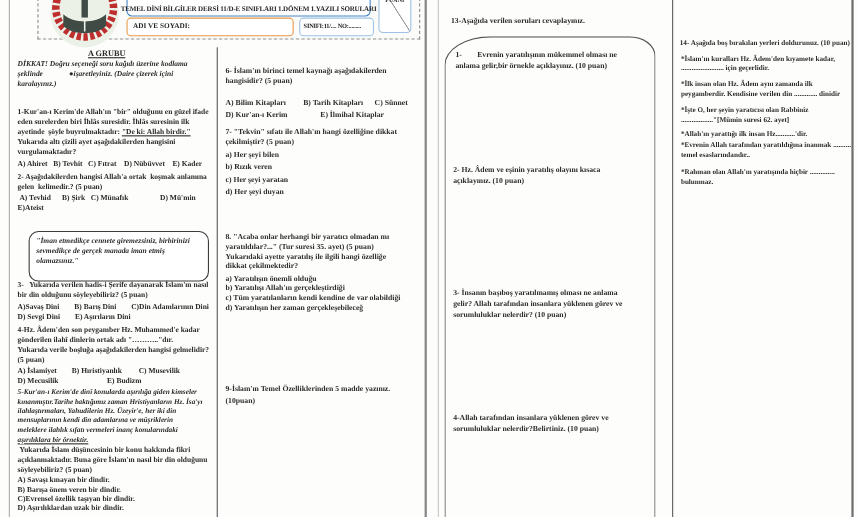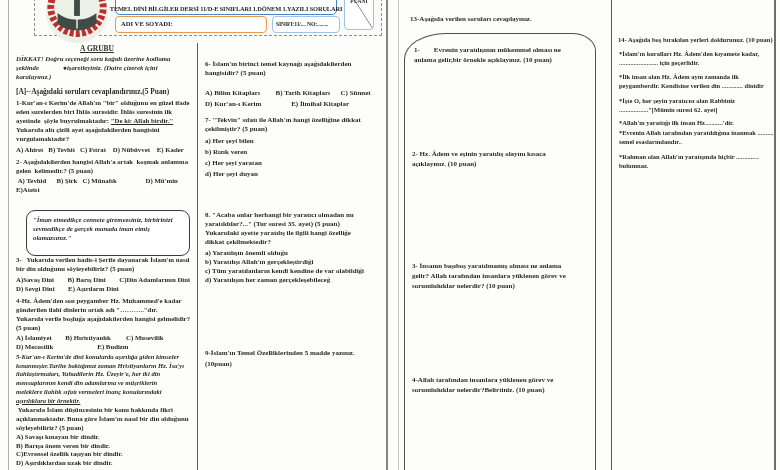--- a/index.html
+++ b/index.html
@@ -86,21 +86,20 @@
   <div class="vl" style="left:386px;height:470px;width:2px;background:#858585;"></div>
   <div class="vl" style="left:398px;height:470px;width:1px;background:#c6c6c6;"></div>
   <div class="vl" style="left:774px;height:470px;width:2px;background:#6e6e6e;z-index:5;"></div>
   <div class="vl" style="left:197px;top:43px;height:427px;width:1px;background:#5a5a5a;"></div>
   <div class="vl" style="left:611px;height:470px;width:1px;background:#5a5a5a;"></div>
 
   <div class="t und" style="left:80px;top:44px;font-size:7.5px;">A GRUBU</div>
   <div class="t c1 ital" style="left:16px;top:55px;">DİKKAT! Doğru seçeneği soru kağıdı üzerine kodlama
 şeklinde              ●işaretleyiniz. (Daire çizerek içini
 karalayınız.)</div>
-  <div class="t" style="left:16px;top:87px;font-size:7.4px;">[A]--Aşağıdaki soruları cevaplandırınız.(5 Puan)</div>
 
   <div class="t c1" style="left:16px;top:99px;"><span>1-Kur'an-ı Kerim'de Allah'ın "bir" olduğunu en güzel ifade
 eden surelerden biri İhlâs suresidir. İhlâs suresinin ilk
 ayetinde  şöyle buyrulmaktadır: </span><span class="und">"De ki: Allah birdir."</span><span>
 Yukarıda altı çizili ayet aşağıdakilerden hangisini
 vurgulamaktadır?</span></div>
   <div class="t c1" style="left:16px;top:146px;">A) Ahiret   B) Tevhit   C) Fıtrat    D) Nübüvvet    E) Kader</div>
 
   <div class="t c1" style="left:16px;top:158px;">2- Aşağıdakilerden hangisi Allah'a ortak  koşmak anlamına
 gelen  kelimedir.? (5 puan)</div>

